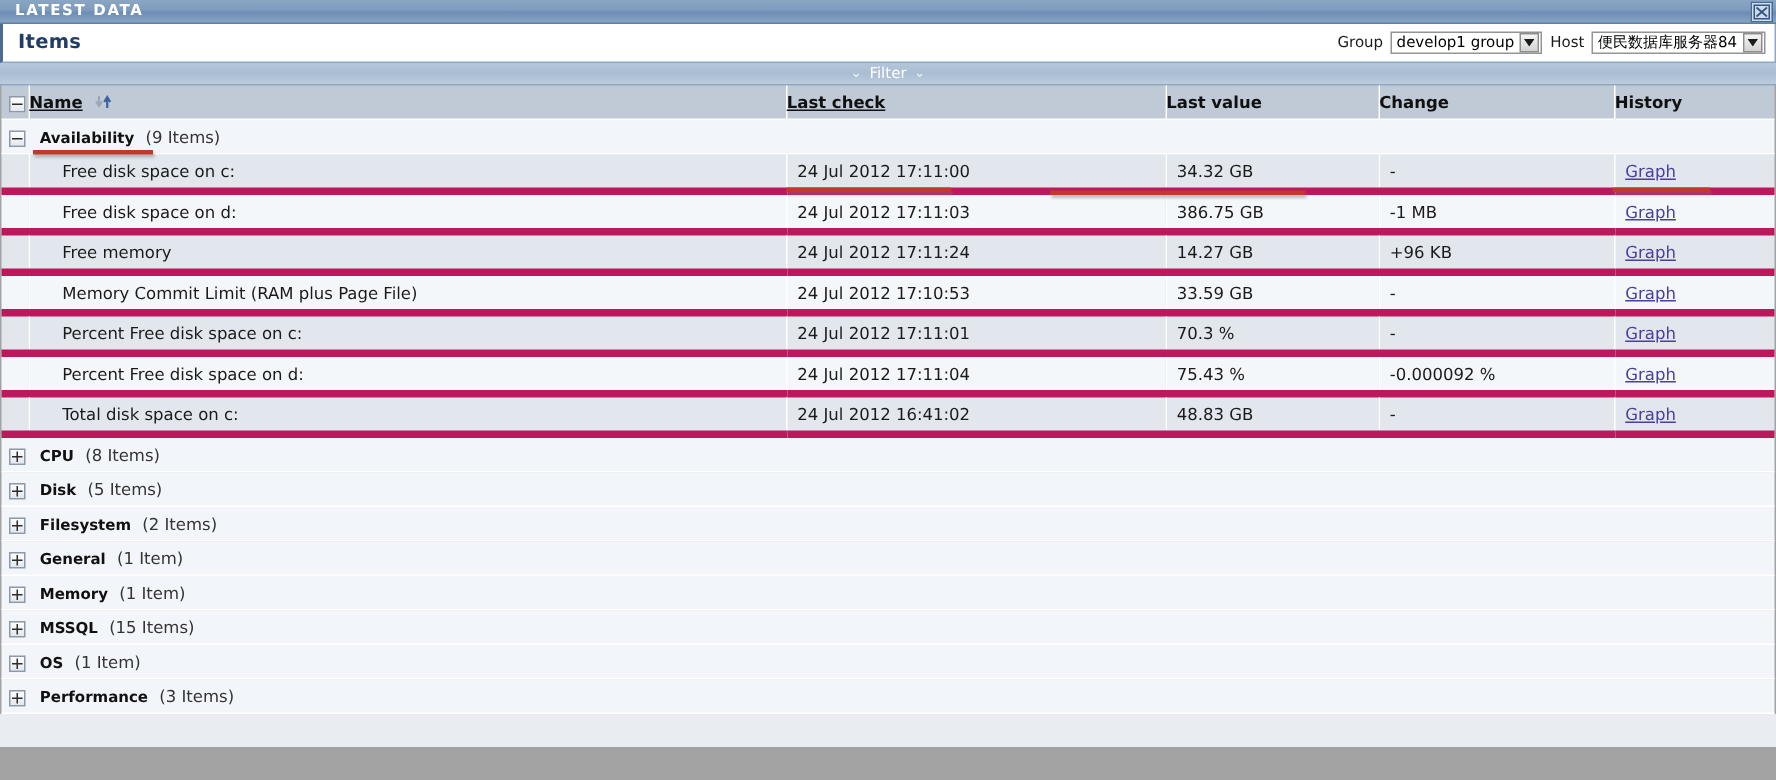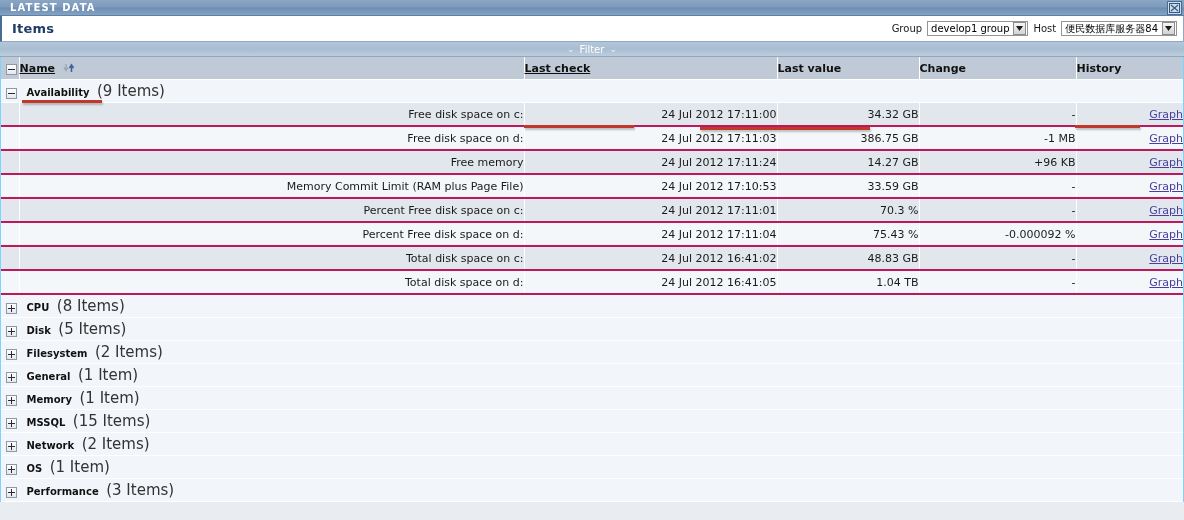--- a/index.html
+++ b/index.html
@@ -12,21 +12,21 @@
     height: 520px;
     font-family: "DejaVu Sans", "Liberation Sans", sans-serif;
     font-size: 11px;
     color: #000000;
     overflow: hidden;
   }
   .page {
     position: relative;
     width: 1184px;
     height: 520px;
-    background: #7dd3fc;
+    background: #a3a3a3;
   }
 
   
   .titlebar {
     position: relative;
     height: 15px;
     background: linear-gradient(to bottom, #8aa6c4 0%, #7d9bbd 45%, #6d8db3 55%, #86a3c2 100%);
     border-bottom: 1px solid #5d7fa8;
     display: flex;
     align-items: center;
@@ -163,29 +163,28 @@
   }
 
   tbody tr.grouprow td {
     height: 22px;
     background: #f2f6fa;
     border-bottom: 1px solid #ffffff;
     border-right: none;
   }
   tbody tr.grouprow td.gcell { padding-left: 5px; }
   .group-label { font-weight: bold; color: #111; font-size: 10px; }
-  .group-count { color: #333; font-size: 15px; font-weight: normal; }
+  .group-count { color: #333; font-size: 11px; font-weight: normal; }
 
   tbody tr.datarow td {
     height: 22px;
-    border-bottom: 2px solid #be185d;
+    border-bottom: 5px solid #be185d;
     padding-left: 7px;
     color: #1a1a1a;
     font-size: 11px;
-    text-align: right;
   }
   tbody tr.datarow.odd td { background: #e2e7ee; }
   tbody tr.datarow.even td { background: #f4f7fa; }
   tbody tr.datarow td.col-check { padding-left: 0; }
   tbody tr.datarow td.name-cell { padding-left: 22px; }
 
   .box-toggle {
     display: inline-flex;
     width: 11px;
     height: 11px;
@@ -396,28 +395,20 @@
         <td><span class="graph-link">Graph</span></td>
       </tr>
       <tr class="datarow odd">
         <td class="col-check"></td>
         <td class="name-cell">Total disk space on c:</td>
         <td>24 Jul 2012 16:41:02</td>
         <td>48.83 GB</td>
         <td>-</td>
         <td><span class="graph-link">Graph</span></td>
       </tr>
-      <tr class="datarow even">
-        <td class="col-check"></td>
-        <td class="name-cell">Total disk space on d:</td>
-        <td>24 Jul 2012 16:41:05</td>
-        <td>1.04 TB</td>
-        <td>-</td>
-        <td><span class="graph-link">Graph</span></td>
-      </tr>
 
       <tr class="grouprow">
         <td class="gcell" colspan="6">
           <span class="box-toggle">
               <i class="glyph-plus"></i>
             </span>
           <span class="group-label" style="margin-left:6px">CPU</span>
           <span class="group-count" style="margin-left:4px">(8 Items)</span>
         </td>
       </tr>
@@ -457,29 +448,20 @@
           <span class="group-count" style="margin-left:4px">(1 Item)</span>
         </td>
       </tr>
       <tr class="grouprow">
         <td class="gcell" colspan="6">
           <span class="box-toggle">
               <i class="glyph-plus"></i>
             </span>
           <span class="group-label" style="margin-left:6px">MSSQL</span>
           <span class="group-count" style="margin-left:4px">(15 Items)</span>
-        </td>
-      </tr>
-      <tr class="grouprow">
-        <td class="gcell" colspan="6">
-          <span class="box-toggle">
-              <i class="glyph-plus"></i>
-            </span>
-          <span class="group-label" style="margin-left:6px">Network</span>
-          <span class="group-count" style="margin-left:4px">(2 Items)</span>
         </td>
       </tr>
       <tr class="grouprow">
         <td class="gcell" colspan="6">
           <span class="box-toggle">
               <i class="glyph-plus"></i>
             </span>
           <span class="group-label" style="margin-left:6px">OS</span>
           <span class="group-count" style="margin-left:4px">(1 Item)</span>
         </td>

